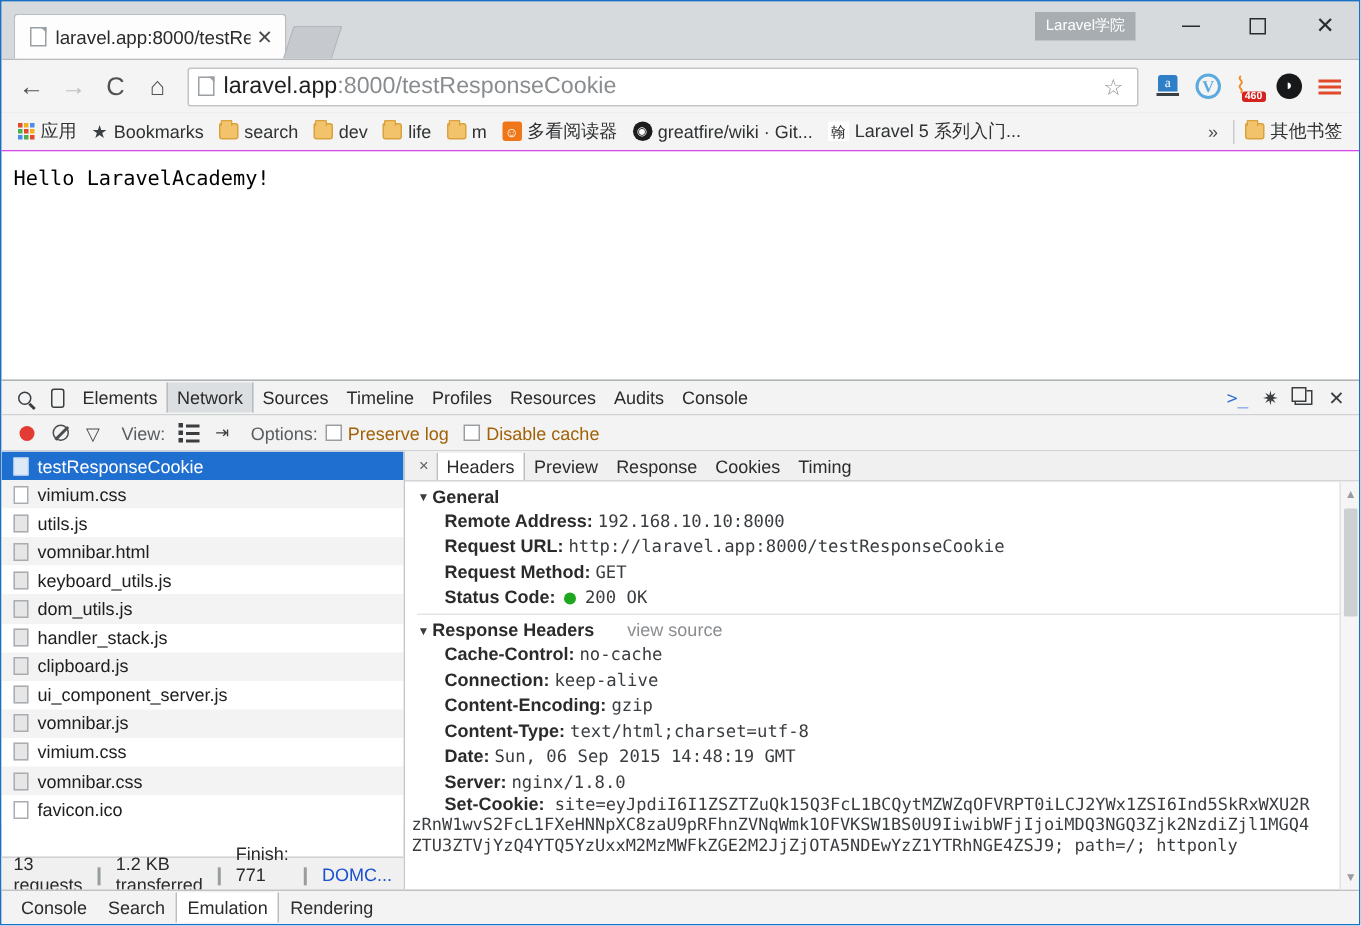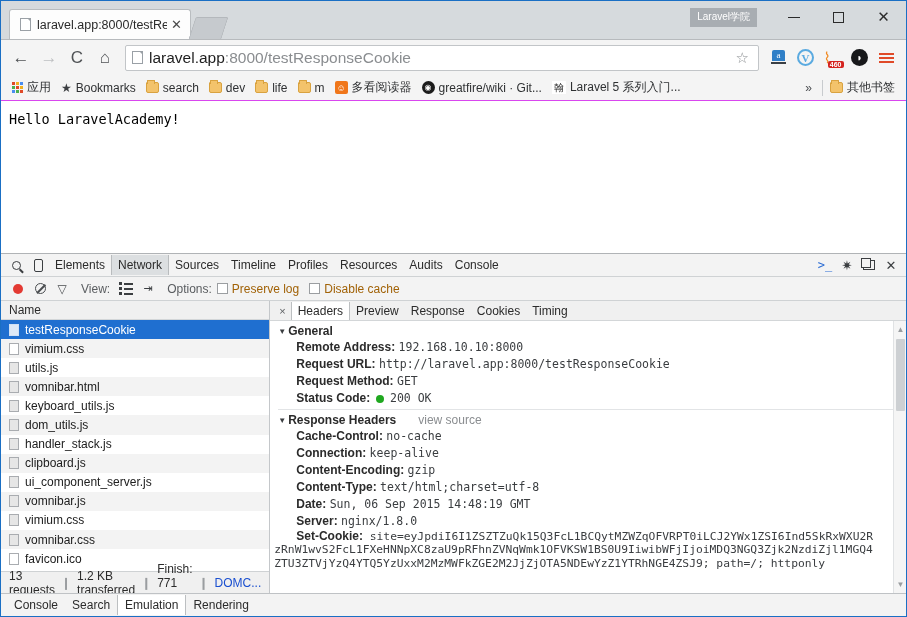--- a/index.html
+++ b/index.html
@@ -691,21 +691,20 @@
       </label>
       <label class="ctl-item">
         <span class="chk"></span>
         <span>Disable cache</span>
       </label>
     </div>
 
     <div id="dt-body">
 
       <div id="req-panel">
-        <div id="req-header">Name</div>
         <div id="req-list">
           <div class="req-row selected">
               <span class="fico doc"></span>
               <span>testResponseCookie</span>
             </div>
           <div class="req-row">
               <span class="fico"></span>
               <span>vimium.css</span>
             </div>
           <div class="req-row">

